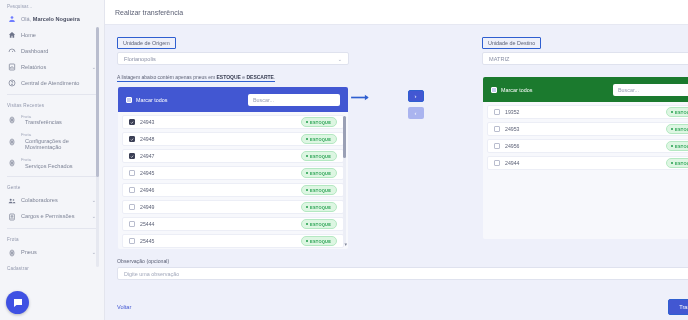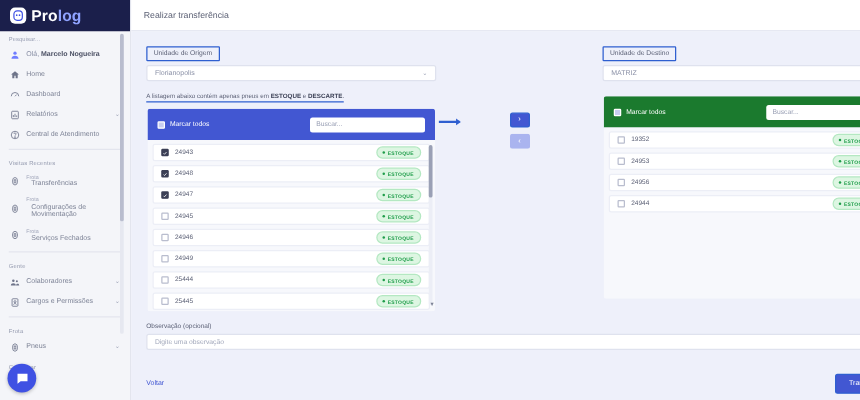--- a/index.html
+++ b/index.html
@@ -299,30 +299,20 @@
     border: 1px solid #2f5fd0;
   }
 </style>
 </head>
 <body>
 
 <div class="app">
 
   <aside class="sidebar">
 
-    <div class="brand">
-      <span class="brand-mark">
-        <svg width="9" height="9" viewBox="0 0 24 24" fill="none">
-          <rect x="3" y="2" width="18" height="20" rx="7" stroke="#3f51e3" stroke-width="2.6"></rect>
-          <circle cx="9" cy="11" r="1.8" fill="#3f51e3"></circle>
-          <circle cx="15" cy="11" r="1.8" fill="#3f51e3"></circle>
-        </svg>
-      </span>
-      <span class="brand-text"><span class="pro">Pro</span><span class="log">log</span></span>
-    </div>
 
     <div class="side-search">Pesquisar...</div>
 
     <div class="side-scroll-track"></div>
     <div class="side-scroll-thumb"></div>
 
     <div class="side-item side-user">
       <span class="si-icon">
         <svg width="8" height="8" viewBox="0 0 24 24" fill="currentColor">
             <circle cx="12" cy="7.5" r="4"></circle>

